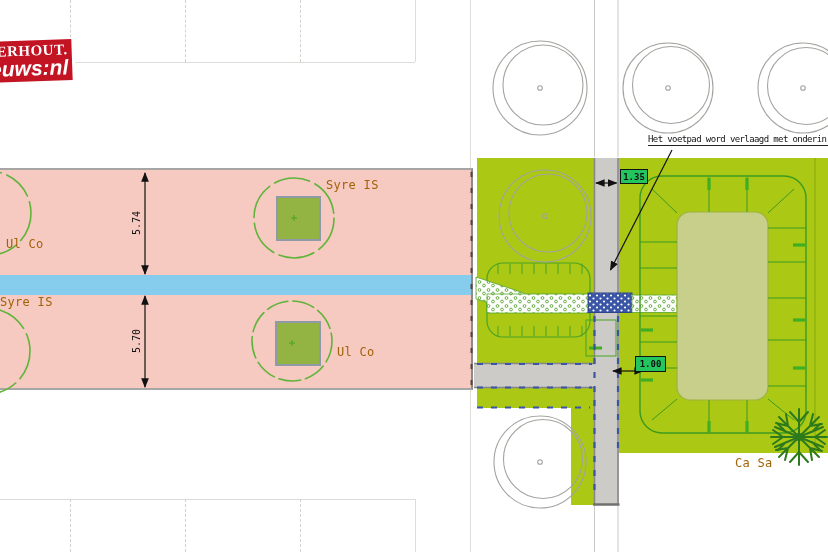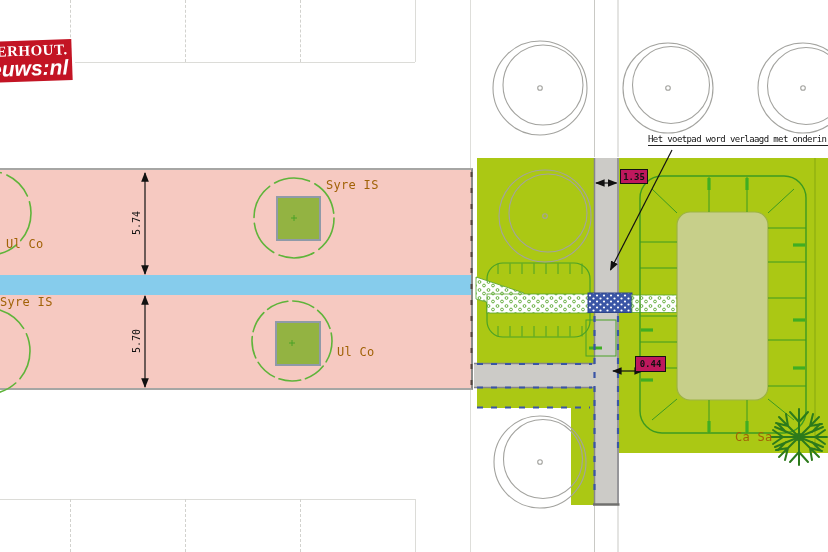--- a/index.html
+++ b/index.html
@@ -11,21 +11,21 @@
   .lot-vd{position:absolute;width:0;border-left:1px dashed #d2d2ce;}
   
   .pink{position:absolute;left:0;top:168px;width:471px;height:218px;background:#f6c9c1;
         border-top:2px solid #a6a6a4;border-bottom:2px solid #a6a6a4;border-right:2px solid #8b8b89;}
   .bluestrip{position:absolute;left:0;top:275px;width:471px;height:20px;background:#86ccec;}
   .green{position:absolute;background:#abc814;}
   .gpath{position:absolute;background:#cccbc7;}
   
   .lbl{position:absolute;font-size:12px;color:#a16207;letter-spacing:.3px;white-space:nowrap;}
   .dimrot{position:absolute;font-size:10px;color:#111;transform:translate(-50%,-50%) rotate(-90deg);}
-  .dimbox{position:absolute;background:#be185d;border:1px solid #111;color:#111;
+  .dimbox{position:absolute;background:#22c55e;border:1px solid #111;color:#111;
           font-size:9px;font-weight:bold;display:flex;align-items:center;justify-content:center;}
   .note{position:absolute;left:648px;top:134px;font-size:9px;letter-spacing:-.6px;color:#111;
         white-space:nowrap;border-bottom:1px solid #222;padding-bottom:1px;}
   
   .logo{position:absolute;left:-40px;top:41px;width:112px;height:41px;background:#c31424;
         transform:rotate(-2deg);display:flex;flex-direction:column;align-items:flex-end;
         justify-content:center;padding-right:4px;box-sizing:border-box;color:#fff;}
   .logo-l1{font-family:"Liberation Serif",serif;font-weight:bold;font-size:15px;line-height:1.05;letter-spacing:.5px;}
   .logo-l2{font-family:"Liberation Sans",sans-serif;font-weight:bold;font-style:italic;font-size:21px;line-height:.95;}
   svg.overlay{position:absolute;left:0;top:0;}
@@ -238,26 +238,26 @@
       <line x1="596" y1="183" x2="616.5" y2="183" marker-start="url(#arr)" marker-end="url(#arr)"></line>
       <line x1="613" y1="371" x2="643" y2="371" marker-start="url(#arr)" marker-end="url(#arr)"></line>
       <line x1="672" y1="150" x2="610.5" y2="270" marker-end="url(#arr)"></line>
     </g>
   </svg>
 
   <span class="lbl" style="left:326px;top:178px;">Syre IS</span>
   <span class="lbl" style="left:6px;top:237px;">Ul Co</span>
   <span class="lbl" style="left:0;top:295px;">Syre IS</span>
   <span class="lbl" style="left:337px;top:345px;">Ul Co</span>
-  <span class="lbl" style="left:735px;top:430px;">Ca Sa</span>
+  <span class="lbl" style="left:735px;top:456px;">Ca Sa</span>
 
   <span class="dimrot" style="left:136px;top:223px;">5.74</span>
   <span class="dimrot" style="left:136px;top:341px;">5.70</span>
   <span class="dimbox" style="left:620px;top:169px;width:26px;height:13px;">1.35</span>
-  <span class="dimbox" style="left:635px;top:356px;width:29px;height:14px;">0.44</span>
+  <span class="dimbox" style="left:635px;top:356px;width:29px;height:14px;">1.00</span>
 
   <span class="note">Het voetpad word verlaagd met onderin ee</span>
 
   <div class="logo">
     <span class="logo-l1">TERHOUT.</span>
     <span class="logo-l2">euws:nl</span>
   </div>
 
 </div>
 

